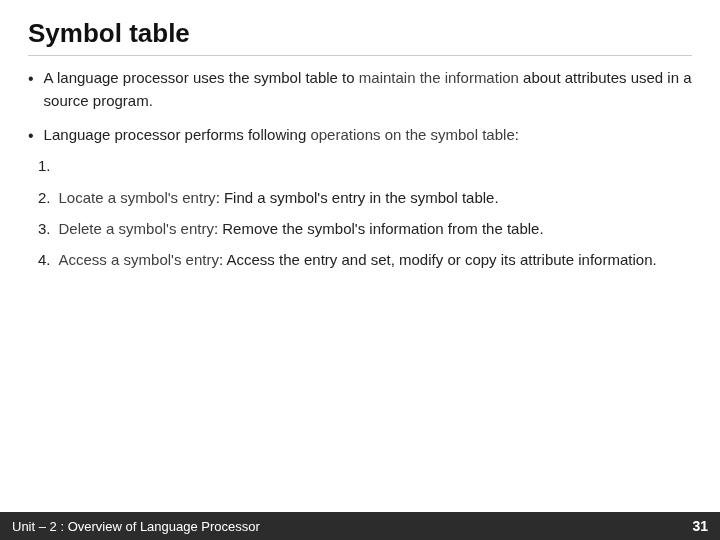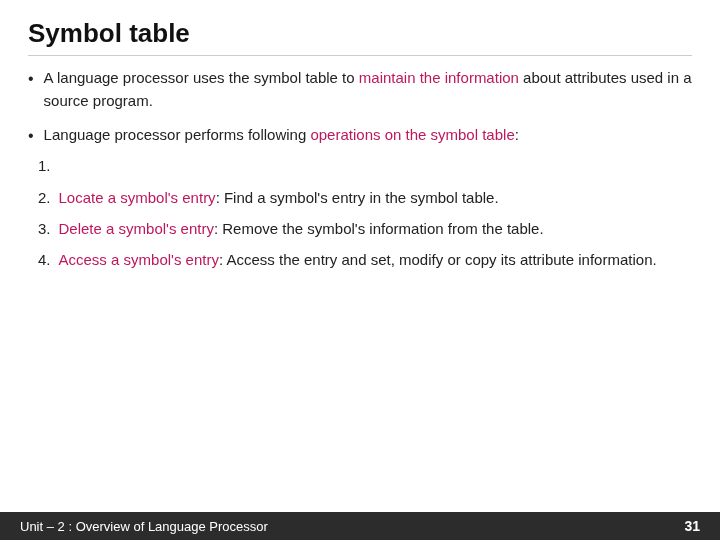--- a/index.html
+++ b/index.html
@@ -48,21 +48,21 @@
     }
 
     .bullet-dot {
       margin-right: 10px;
       margin-top: 1px;
       font-size: 16px;
       flex-shrink: 0;
     }
 
     .highlight-orange {
-      color: #be185d;
+      color: #404040;
     }
 
     .ordered-list {
       list-style: none;
       margin-top: 6px;
       padding-left: 10px;
     }
 
     .ordered-list > li {
       display: flex;
@@ -74,21 +74,21 @@
     .ordered-num {
       margin-right: 8px;
       flex-shrink: 0;
       color: #222;
     }
 
     .footer {
       background: #2c2c2c;
       color: #ffffff;
       font-size: 13px;
-      padding: 6px 20px;
+      padding: 6px 12px;
       display: flex;
       align-items: center;
       gap: 20px;
     }
 
     .footer-left {
       flex: 1;
     }
 
     .footer-center {

